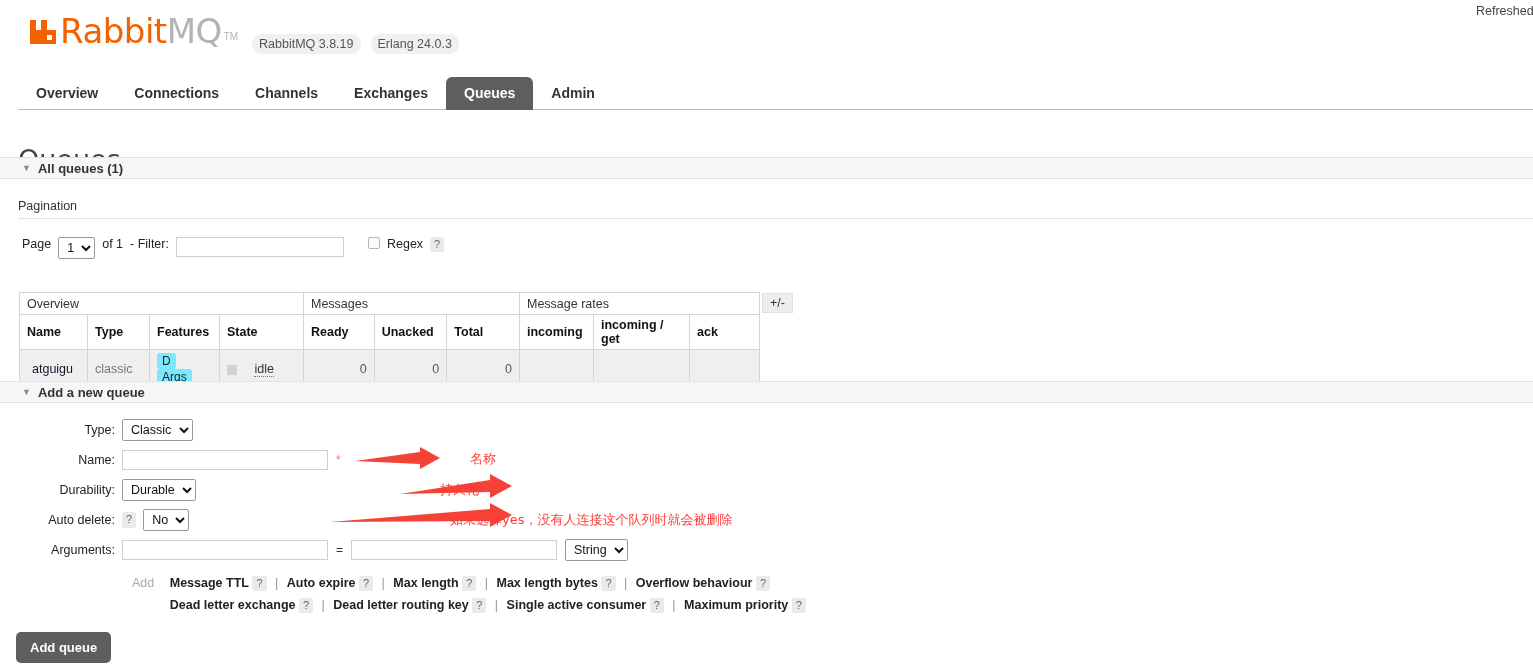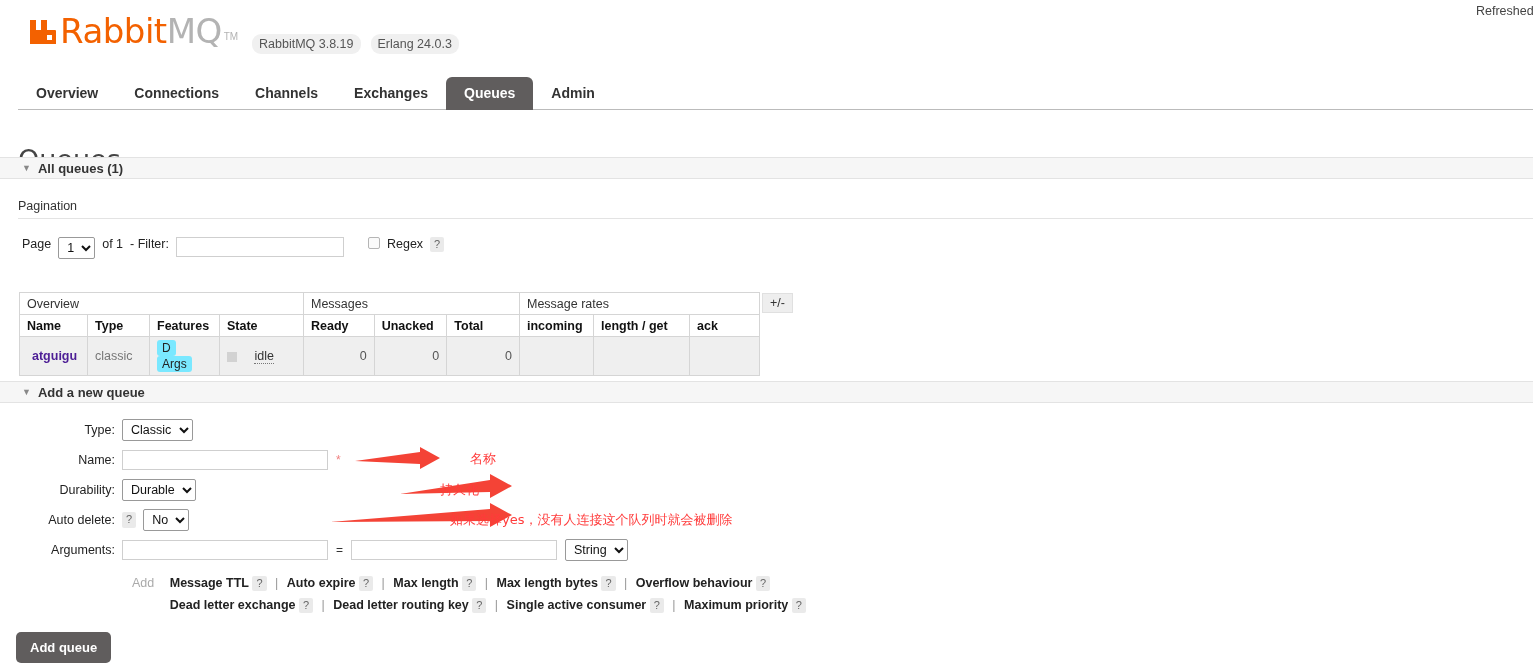--- a/index.html
+++ b/index.html
@@ -111,21 +111,21 @@
     border-collapse: collapse; font-size: 12.5px;
   }
   .qtable th, .qtable td {
     border: 1px solid #d5d5d5; padding: 3px 7px; text-align: left;
     font-weight: normal; color: #222; height: 22px;
   }
   .qtable th.group { background: #ffffff; color: #333; font-weight: normal; }
   .qtable th.col { background: #ffffff; font-weight: bold; color: #111; }
   .qtable td { background: #efefef; }
   .qtable td.num { text-align: right; color: #555; }
-  .qtable td.name { font-weight: bold; color: #4c1d95; padding-left: 12px; }
+  .qtable td.name { font-weight: normal; color: #0f172a; padding-left: 12px; }
   .qtable td.type { color: #777; }
   .chip {
     display: inline-block; background: #7ae8ff; color: #222;
     border-radius: 3px; padding: 1px 5px; font-size: 12px; margin-right: 4px;
   }
   .state-sq {
     display: inline-block; width: 10px; height: 10px; background: #d2d2d2;
     vertical-align: middle; margin-right: 14px;
   }
   .state-txt { border-bottom: 1px dotted #777; color: #333; }
@@ -241,21 +241,21 @@
       </tr>
       <tr>
         <th class="col" style="width:68px">Name</th>
         <th class="col" style="width:62px">Type</th>
         <th class="col" style="width:70px">Features</th>
         <th class="col" style="width:84px">State</th>
         <th class="col" style="width:70px">Ready</th>
         <th class="col" style="width:72px">Unacked</th>
         <th class="col" style="width:72px">Total</th>
         <th class="col" style="width:74px">incoming</th>
-        <th class="col" style="width:96px">length / get</th>
+        <th class="col" style="width:96px">incoming / get</th>
         <th class="col" style="width:70px">ack</th>
       </tr>
     </thead>
     <tbody>
       <tr>
         <td class="name">atguigu</td>
         <td class="type">classic</td>
         <td>
           <span class="chip">D</span>
           <span class="chip">Args</span>

